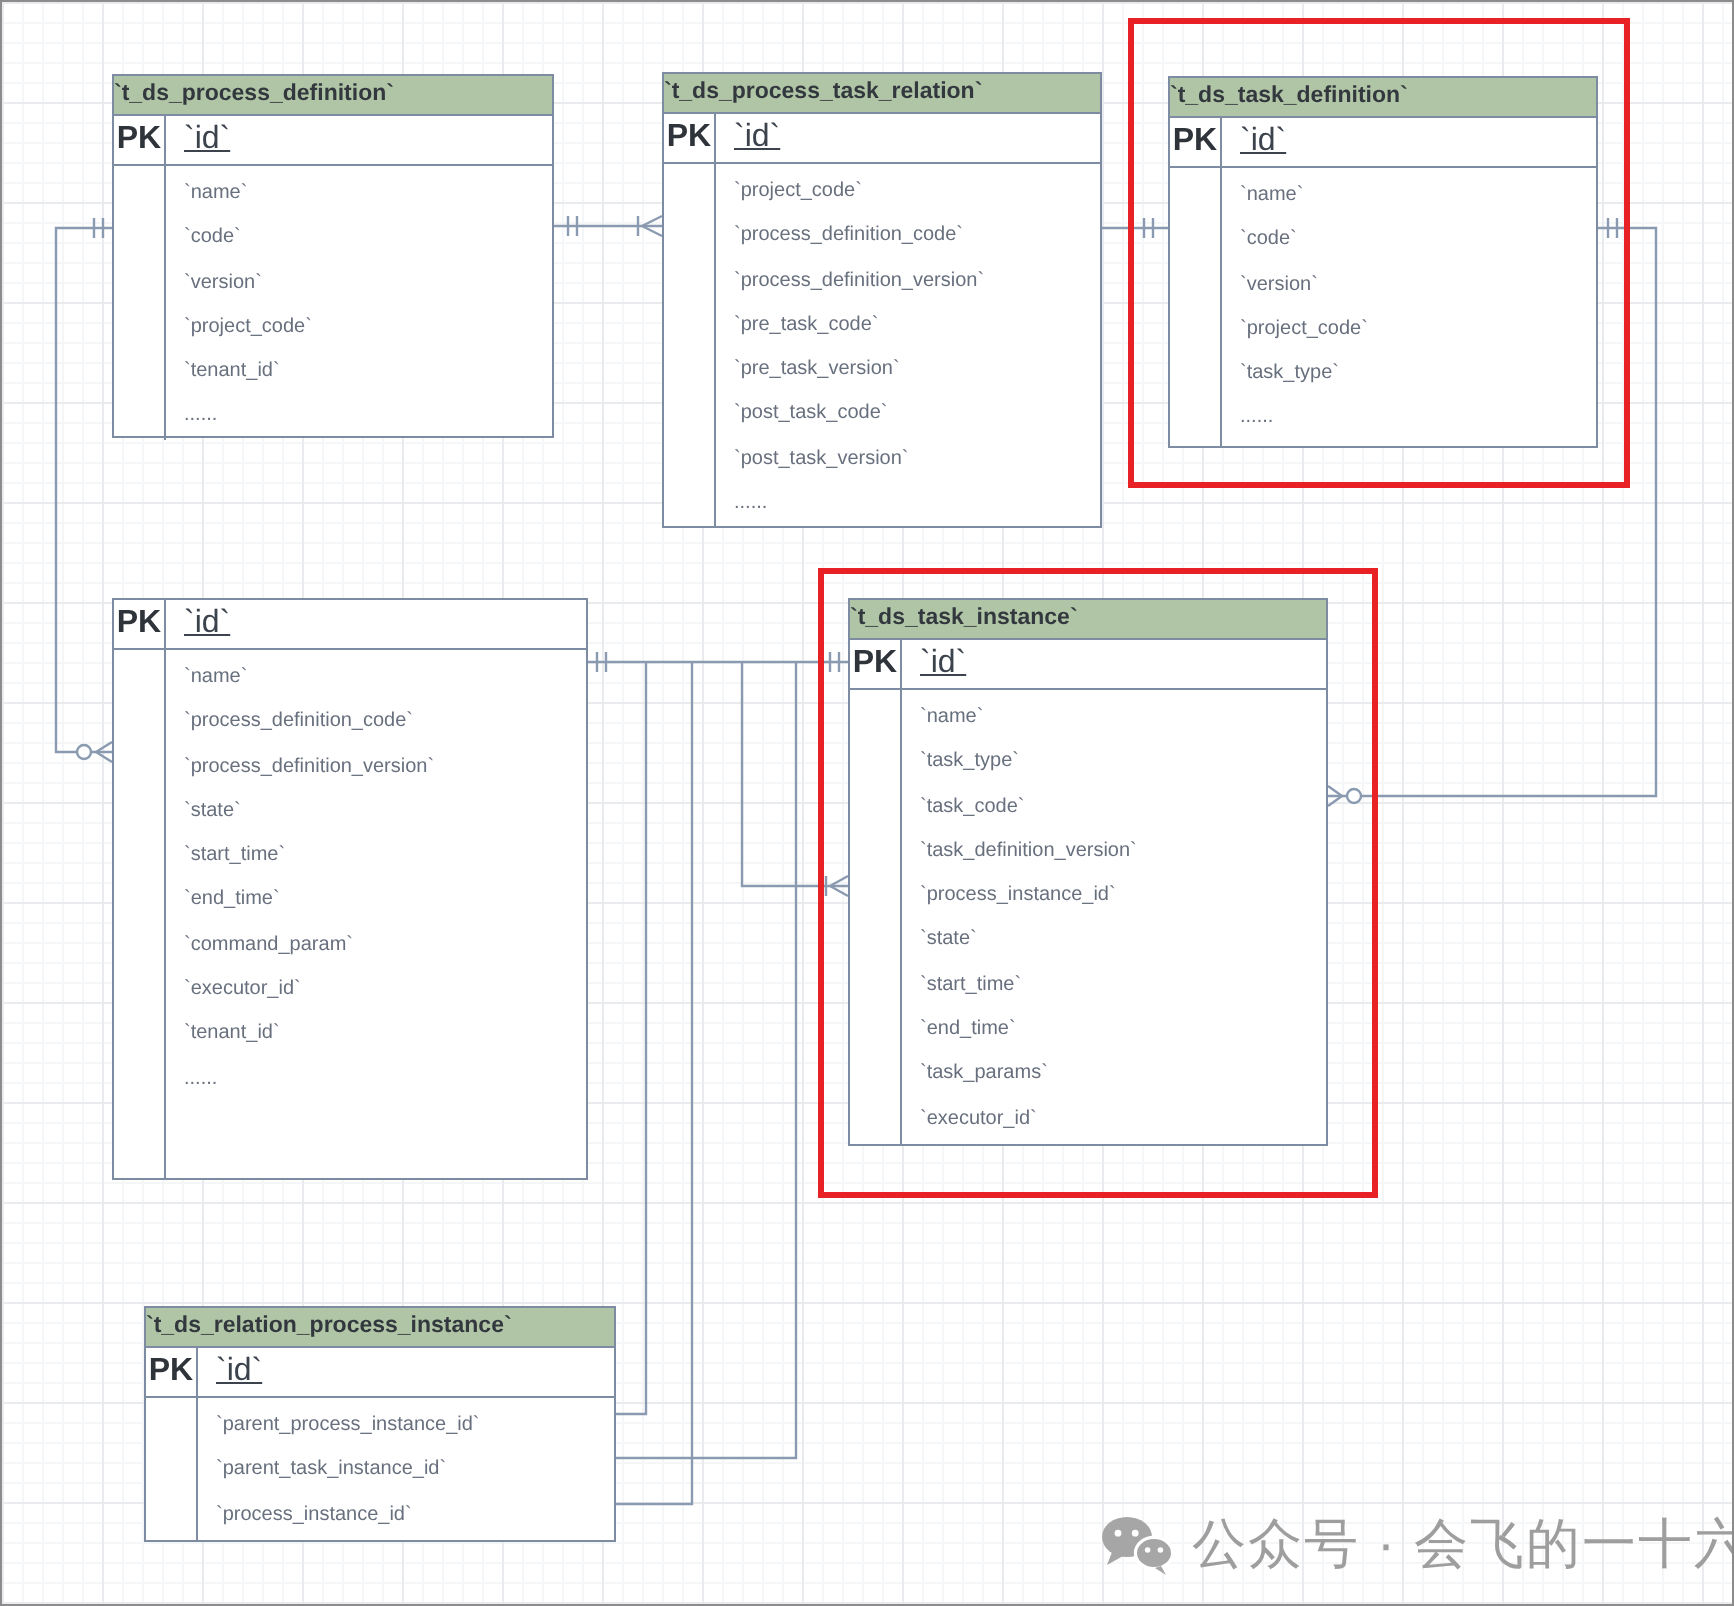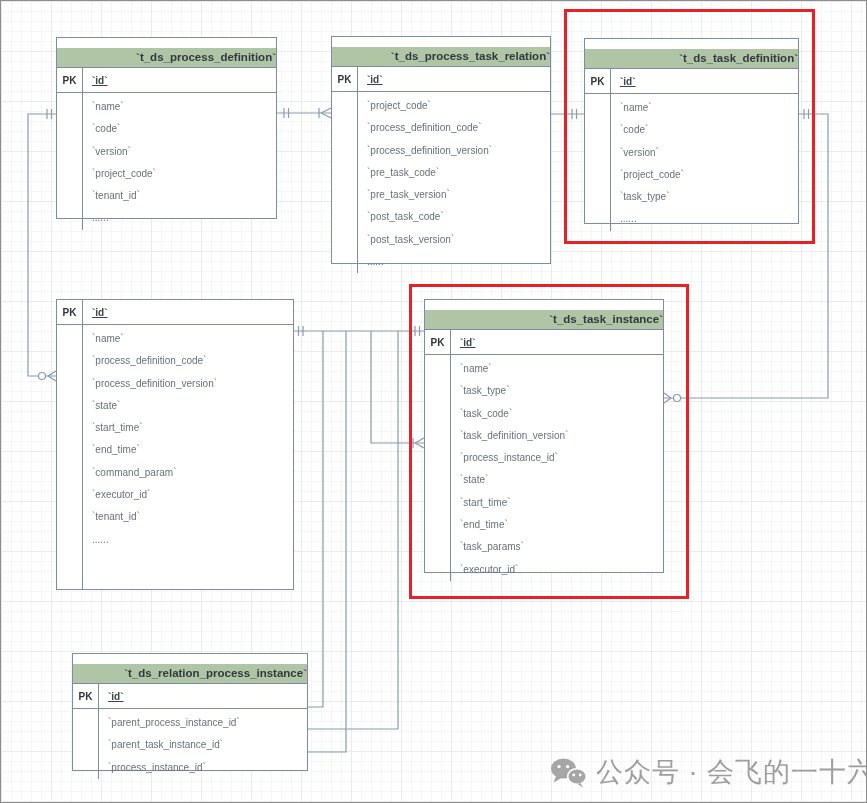--- a/index.html
+++ b/index.html
@@ -17,34 +17,34 @@
       linear-gradient(90deg,#f5f6f8 1px, transparent 1px);
     background-size:50px 50px,50px 50px,10px 10px,10px 10px;
   }
   .entity{
     position:absolute;background:#fff;border:1px solid #7d8ca2;
     box-sizing:border-box;display:flex;flex-direction:column;
   }
   .entity-title{
     height:19px;line-height:19px;flex:0 0 19px;
     background:#b0c5a5;border-bottom:1px solid #7d8ca2;
-    font-weight:bold;font-size:11.5px;color:#33383f;text-align:right;
-    white-space:nowrap;overflow:hidden;margin-top:10px;
+    font-weight:bold;font-size:11.5px;color:#33383f;text-align:left;
+    white-space:nowrap;overflow:hidden;
   }
   .entity-body{position:relative;flex:1;}
   .entity-body::before{
     content:"";position:absolute;left:25px;top:0;bottom:0;
     border-left:1px solid #7d8ca2;
   }
   .pk-row{
     height:24px;border-bottom:1px solid #7d8ca2;
-    display:flex;align-items:center;font-size:10px;
+    display:flex;align-items:center;font-size:16px;
   }
   .pk-label{width:25px;flex:0 0 25px;text-align:center;font-weight:bold;color:#2f343b;}
-  .pk-field{padding-left:10px;font-weight:bold;color:#3c434d;text-decoration:underline;}
+  .pk-field{padding-left:10px;font-weight:normal;color:#3c434d;text-decoration:underline;}
   .fields{padding-top:3px;}
   .field-row{
     height:22.3px;line-height:22.3px;padding-left:35px;
     font-size:10px;color:#68707e;white-space:nowrap;overflow:hidden;
   }
   .rel-lines{position:absolute;left:0;top:0;pointer-events:none;}
   .highlight-box{
     position:absolute;border:3px solid #e82125;background:transparent;
     box-sizing:border-box;
   }

